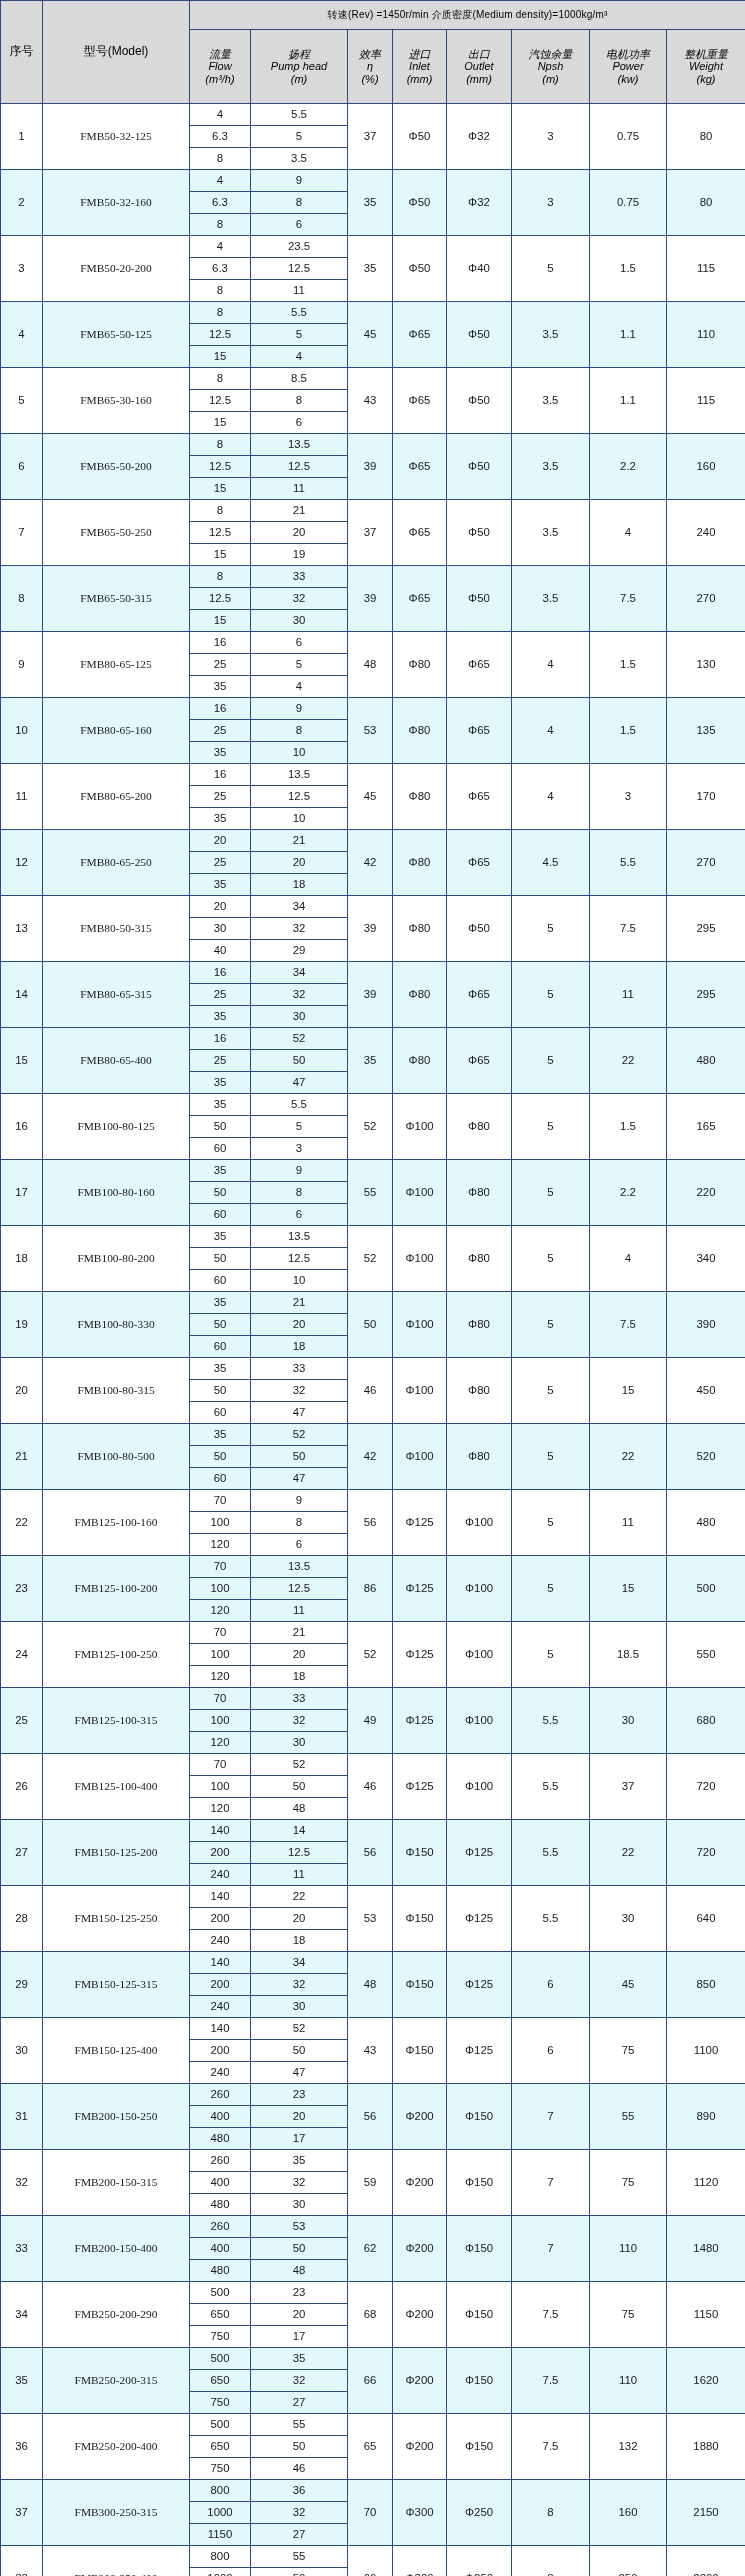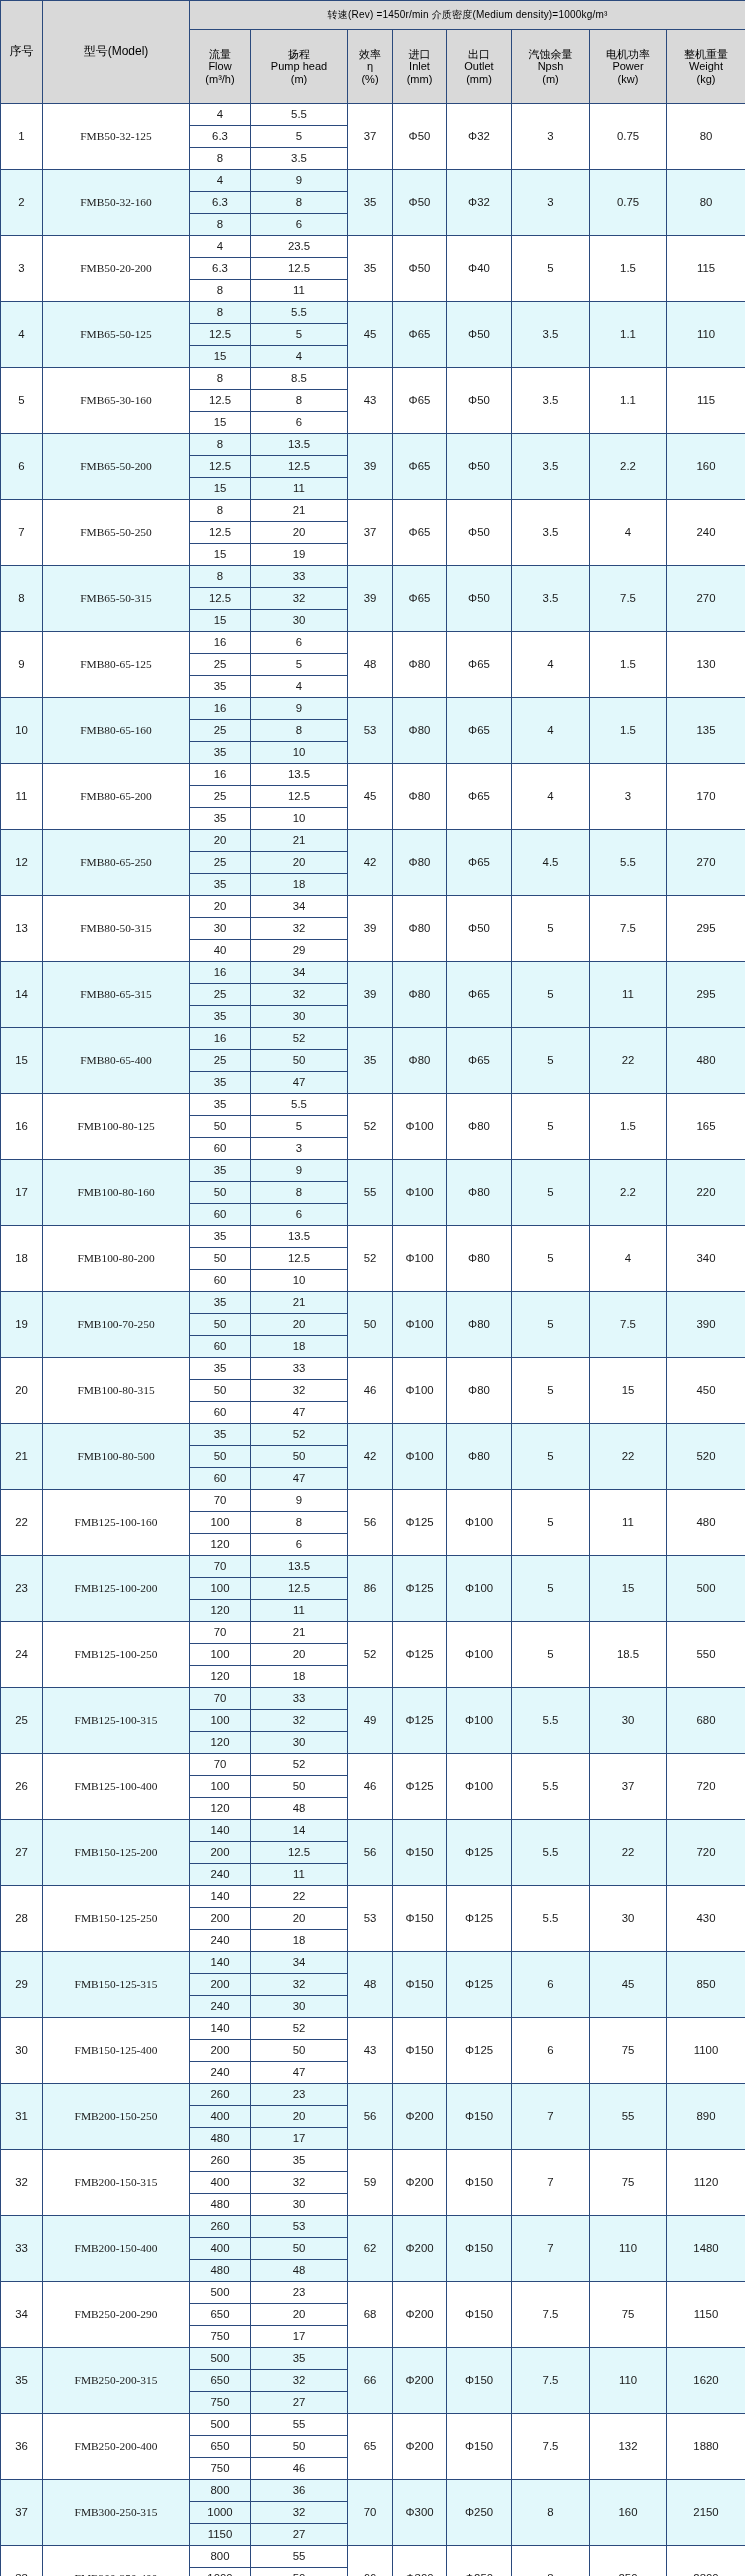--- a/index.html
+++ b/index.html
@@ -33,21 +33,21 @@
   .hdr-banner{
     height:28px;
     font-size:10px;
     letter-spacing:0.2px;
   }
   .hdr-cell{
     height:73px;
     padding:2px 1px;
     font-size:11px;
   }
-  .hdr-cell .ln{display:block;white-space:nowrap;}
+  .hdr-cell .ln{display:block;white-space:nowrap;font-style:italic;}
   .hdr-idx,.hdr-model{font-size:12px;}
   
   tbody td{height:21px;font-size:11.4px;}
   tr.band td{background:#e2f8fb;}
   tr.plain td{background:#ffffff;}
   .idx-cell,.model-cell,.span-cell{font-size:11.4px;}
   .model-cell{font-size:11.4px;white-space:nowrap;font-family:Liberation Serif, serif;}
   .sub{font-size:11.4px;}
   .sub.mid{font-weight:bold;}
   
@@ -478,21 +478,21 @@
       <tr class="plain s1">
         <td class="sub mid">50</td>
         <td class="sub mid">12.5</td>
       </tr>
       <tr class="plain s2">
         <td class="sub">60</td>
         <td class="sub">10</td>
       </tr>
       <tr class="band s0 gstart">
         <td class="idx-cell" rowspan="3">19</td>
-        <td class="model-cell" rowspan="3">FMB100-70-250</td>
+        <td class="model-cell" rowspan="3">FMB100-80-330</td>
         <td class="sub">35</td>
         <td class="sub">21</td>
         <td class="span-cell" rowspan="3">50</td>
         <td class="span-cell" rowspan="3">Φ100</td>
         <td class="span-cell" rowspan="3">Φ80</td>
         <td class="span-cell" rowspan="3">5</td>
         <td class="span-cell" rowspan="3">7.5</td>
         <td class="span-cell" rowspan="3">390</td>
       </tr>
       <tr class="band s1">
@@ -666,21 +666,21 @@
       <tr class="plain s0 gstart">
         <td class="idx-cell" rowspan="3">28</td>
         <td class="model-cell" rowspan="3">FMB150-125-250</td>
         <td class="sub">140</td>
         <td class="sub">22</td>
         <td class="span-cell" rowspan="3">53</td>
         <td class="span-cell" rowspan="3">Φ150</td>
         <td class="span-cell" rowspan="3">Φ125</td>
         <td class="span-cell" rowspan="3">5.5</td>
         <td class="span-cell" rowspan="3">30</td>
-        <td class="span-cell" rowspan="3">430</td>
+        <td class="span-cell" rowspan="3">640</td>
       </tr>
       <tr class="plain s1">
         <td class="sub mid">200</td>
         <td class="sub mid">20</td>
       </tr>
       <tr class="plain s2">
         <td class="sub">240</td>
         <td class="sub">18</td>
       </tr>
       <tr class="band s0 gstart">

